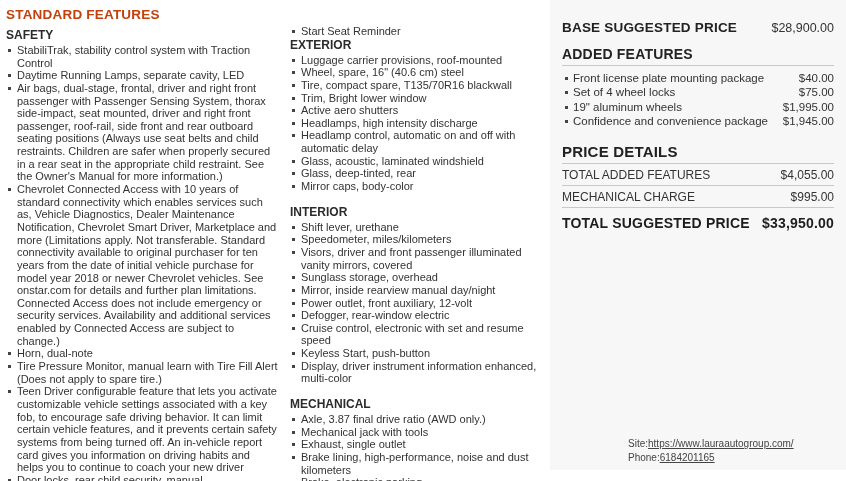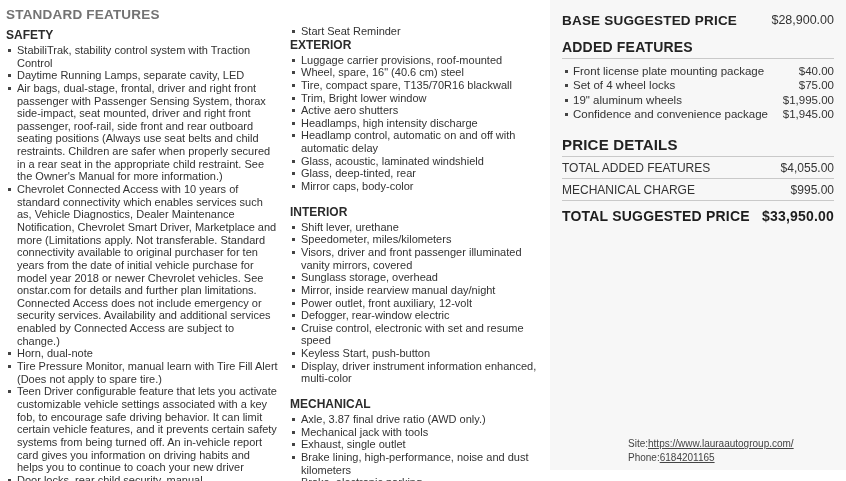--- a/index.html
+++ b/index.html
@@ -10,21 +10,21 @@
     background:#ffffff;
   }
   .sheet { display:flex; width:846px; height:481px; }
 
   
   .col { flex:0 0 auto; }
   .col-left  { width:282px; padding:5px 4px 0 6px; }
   .col-middle{ width:264px; padding:5px 4px 0 8px; }
 
   .page-title {
-    font-size:13.5px; font-weight:bold; color:#737373;
+    font-size:13.5px; font-weight:bold; color:#c2410c;
     letter-spacing:.2px; margin:2px 0 6px 0;
   }
   .sec-heading {
     font-size:12px; font-weight:bold; color:#2b2b2b;
     margin:0 0 2px 0;
   }
   .feat-section { margin-top:12px; }
   .feat-section:first-of-type { margin-top:0; }
   .col-left .feat-section { margin-top:2px; }
 
@@ -44,22 +44,22 @@
 
   
   .price-panel {
     position:relative;
     width:296px; height:470px;
     background:#f7f7f7;
     padding:8px 12px 0 12px;
     margin-left:auto;
   }
   .base-row {
-    display:flex; justify-content:space-between; align-items:flex-start;
-    margin-top:5px;
+    display:flex; justify-content:space-between; align-items:flex-end;
+    margin-top:12px;
   }
   .base-label { font-size:13.5px; font-weight:bold; color:#222; letter-spacing:.2px; }
   .base-value { font-size:12.5px; color:#333; }
 
   .af-heading {
     font-size:14px; font-weight:bold; color:#222; letter-spacing:.2px;
     margin:11px 0 5px 0;
     padding-bottom:3px;
     border-bottom:1px solid #c9c9c9;
   }

